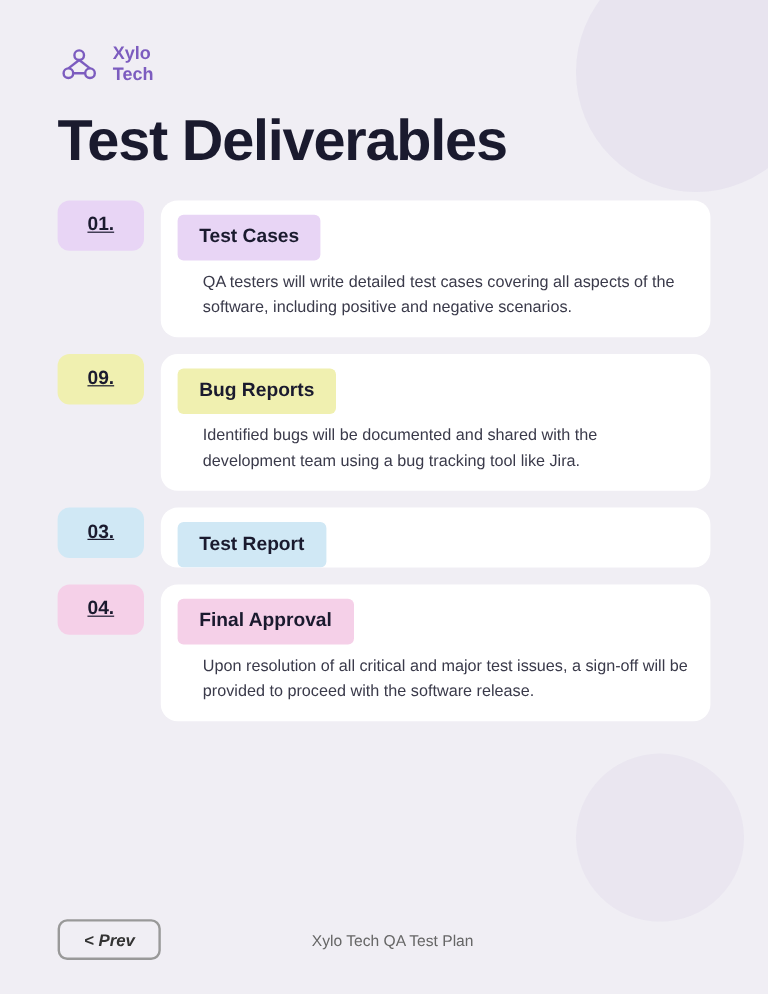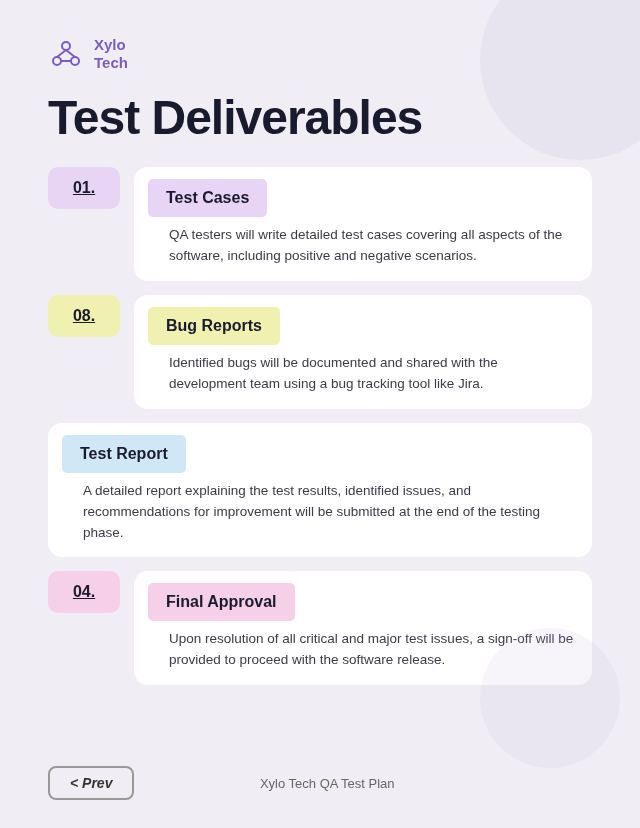--- a/index.html
+++ b/index.html
@@ -191,31 +191,31 @@
 
     <div class="item-row">
       <div class="item-number num-purple">01.</div>
       <div class="item-content">
         <div class="item-header hdr-purple">Test Cases</div>
         <p class="item-description">QA testers will write detailed test cases covering all aspects of the software, including positive and negative scenarios.</p>
       </div>
     </div>
 
     <div class="item-row">
-      <div class="item-number num-yellow">08.</div>
+      <div class="item-number num-yellow">09.</div>
       <div class="item-content">
         <div class="item-header hdr-yellow">Bug Reports</div>
         <p class="item-description">Identified bugs will be documented and shared with the development team using a bug tracking tool like Jira.</p>
       </div>
     </div>
 
     <div class="item-row">
+      <div class="item-number num-blue">03.</div>
       <div class="item-content">
         <div class="item-header hdr-blue">Test Report</div>
-        <p class="item-description">A detailed report explaining the test results, identified issues, and recommendations for improvement will be submitted at the end of the testing phase.</p>
       </div>
     </div>
 
     <div class="item-row">
       <div class="item-number num-pink">04.</div>
       <div class="item-content">
         <div class="item-header hdr-pink">Final Approval</div>
         <p class="item-description">Upon resolution of all critical and major test issues, a sign-off will be provided to proceed with the software release.</p>
       </div>
     </div>

